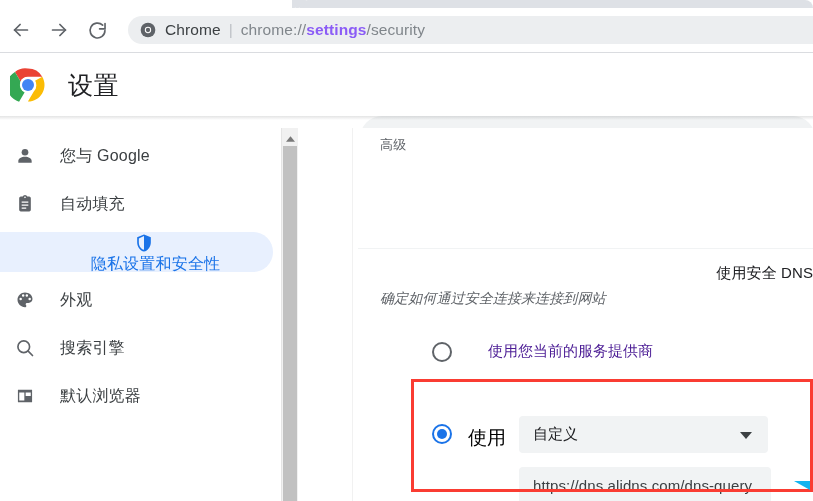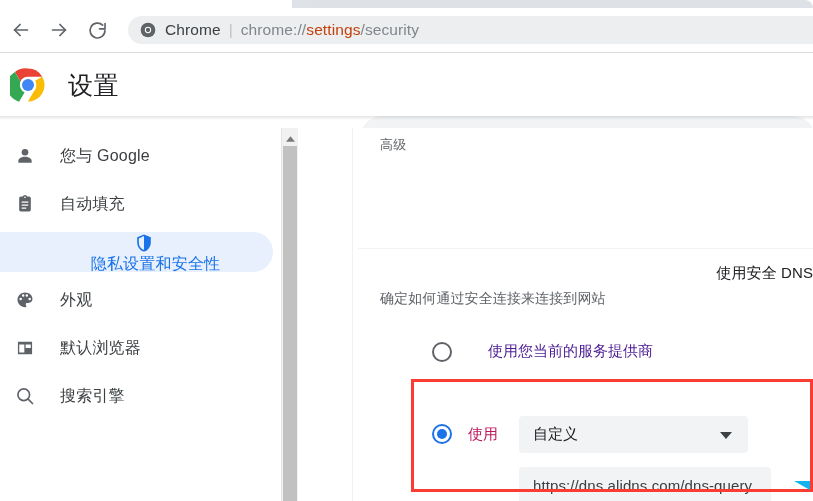--- a/index.html
+++ b/index.html
@@ -89,22 +89,22 @@
     margin: 0 8px;
     font-size: 15.5px;
   }
   .omnibox-url {
     font-size: 15.5px;
     color: #80868b;
     white-space: nowrap;
     letter-spacing: .1px;
   }
   .omnibox-url b {
-    color: #c2410c;
-    font-weight: 400;
+    color: #8b5cf6;
+    font-weight: 700;
   }
 
   
   .settings-header {
     position: absolute;
     left: 0; top: 53px;
     width: 813px; height: 63px;
     background: #ffffff;
     display: flex;
     align-items: center;
@@ -321,22 +321,22 @@
   }
   .radio-desc {
     font-size: 14px;
     color: #5f6368;
     margin-top: 7px;
     white-space: nowrap;
   }
 
   .use-label {
     position: absolute;
-    font-size: 15px;
-    color: #be185d;
+    font-size: 19px;
+    color: #000000;
     text-align: right;
   }
   .dropdown {
     position: absolute;
     background: #f1f3f4;
     border-radius: 4px;
     display: flex;
     align-items: center;
     box-sizing: border-box;
   }
@@ -495,35 +495,35 @@
         <span class="ic">
           <svg width="20" height="20" viewBox="0 0 24 24" fill="currentColor">
             <path d="M12 3C7 3 3 6.9 3 11.8c0 4.9 4 8.8 9 8.8.9 0 1.6-.7 1.6-1.5 0-.4-.2-.8-.4-1.1-.3-.3-.4-.6-.4-1 0-.8.7-1.5 1.6-1.5h1.8c2.7 0 4.8-2.1 4.8-4.7C21 6.4 17 3 12 3zM6.8 12.2a1.5 1.5 0 1 1 0-3 1.5 1.5 0 0 1 0 3zm3-4a1.5 1.5 0 1 1 0-3 1.5 1.5 0 0 1 0 3zm4.4 0a1.5 1.5 0 1 1 0-3 1.5 1.5 0 0 1 0 3zm3.4 4a1.5 1.5 0 1 1 0-3 1.5 1.5 0 0 1 0 3z"></path>
           </svg>
         </span>
         <span class="lbl">外观</span>
       </div>
 
       <div class="nav-item">
         <span class="ic">
-          <svg width="20" height="20" viewBox="0 0 24 24" fill="currentColor">
-            <path d="M3.5 4.5h17v15h-17v-15zm1.6 3.3v9.6h6.1V7.8H5.1zm7.7 0v4.2h6.1V7.8h-6.1z"></path>
-          </svg>
-        </span>
-        <span class="lbl">默认浏览器</span>
-      </div>
-
-      <div class="nav-item">
-        <span class="ic">
           <svg width="20" height="20" viewBox="0 0 24 24" fill="none" stroke="currentColor" stroke-width="2" stroke-linecap="round">
             <circle cx="10.5" cy="10.5" r="7"></circle>
             <line x1="15.8" y1="15.8" x2="21" y2="21"></line>
           </svg>
         </span>
         <span class="lbl">搜索引擎</span>
+      </div>
+
+      <div class="nav-item">
+        <span class="ic">
+          <svg width="20" height="20" viewBox="0 0 24 24" fill="currentColor">
+            <path d="M3.5 4.5h17v15h-17v-15zm1.6 3.3v9.6h6.1V7.8H5.1zm7.7 0v4.2h6.1V7.8h-6.1z"></path>
+          </svg>
+        </span>
+        <span class="lbl">默认浏览器</span>
       </div>
 
 
       <div class="sidebar-divider"></div>
     </nav>
 
     <div class="scrollbar">
       <div class="sb-arrow">
         <span>
           <svg width="9" height="6" viewBox="0 0 10 6">
@@ -538,36 +538,36 @@
 
     <section class="main">
 
       <div class="section-head">高级</div>
 
 
       <div class="hr" style="top:120px;"></div>
 
       <div class="row" style="top:136px;">
         <div class="row-title" style="margin-left:22px;text-align:right;">使用安全 DNS</div>
-        <div class="row-sub" style="margin-left:22px;">确定如何通过安全连接来连接到网站</div>
+        <div class="row-sub" style="margin-left:22px;font-style:italic;">确定如何通过安全连接来连接到网站</div>
       </div>
 
       <div class="radio-row" style="left:74px; top:214px;">
         <span class="radio"></span>
         <span class="radio-text">
           <span class="radio-label">使用您当前的服务提供商</span><br>
         </span>
       </div>
 
       <div class="radio-row" style="left:74px; top:296px;">
         <span class="radio checked"></span>
       </div>
       <span class="use-label" style="left:110px; top:297px;">使用</span>
 
-      <div class="dropdown" style="left:161px; top:288px; width:229px; height:37px;">
+      <div class="dropdown" style="left:161px; top:288px; width:249px; height:37px;">
         <span class="dropdown-value">自定义</span>
         <span class="dropdown-arrow"></span>
       </div>
 
       <div class="urlfield" style="left:161px; top:339px; width:252px; height:37px;">
         <span class="urlfield-value">https://dns.alidns.com/dns-query</span>
       </div>
 
     </section>
   </div>

